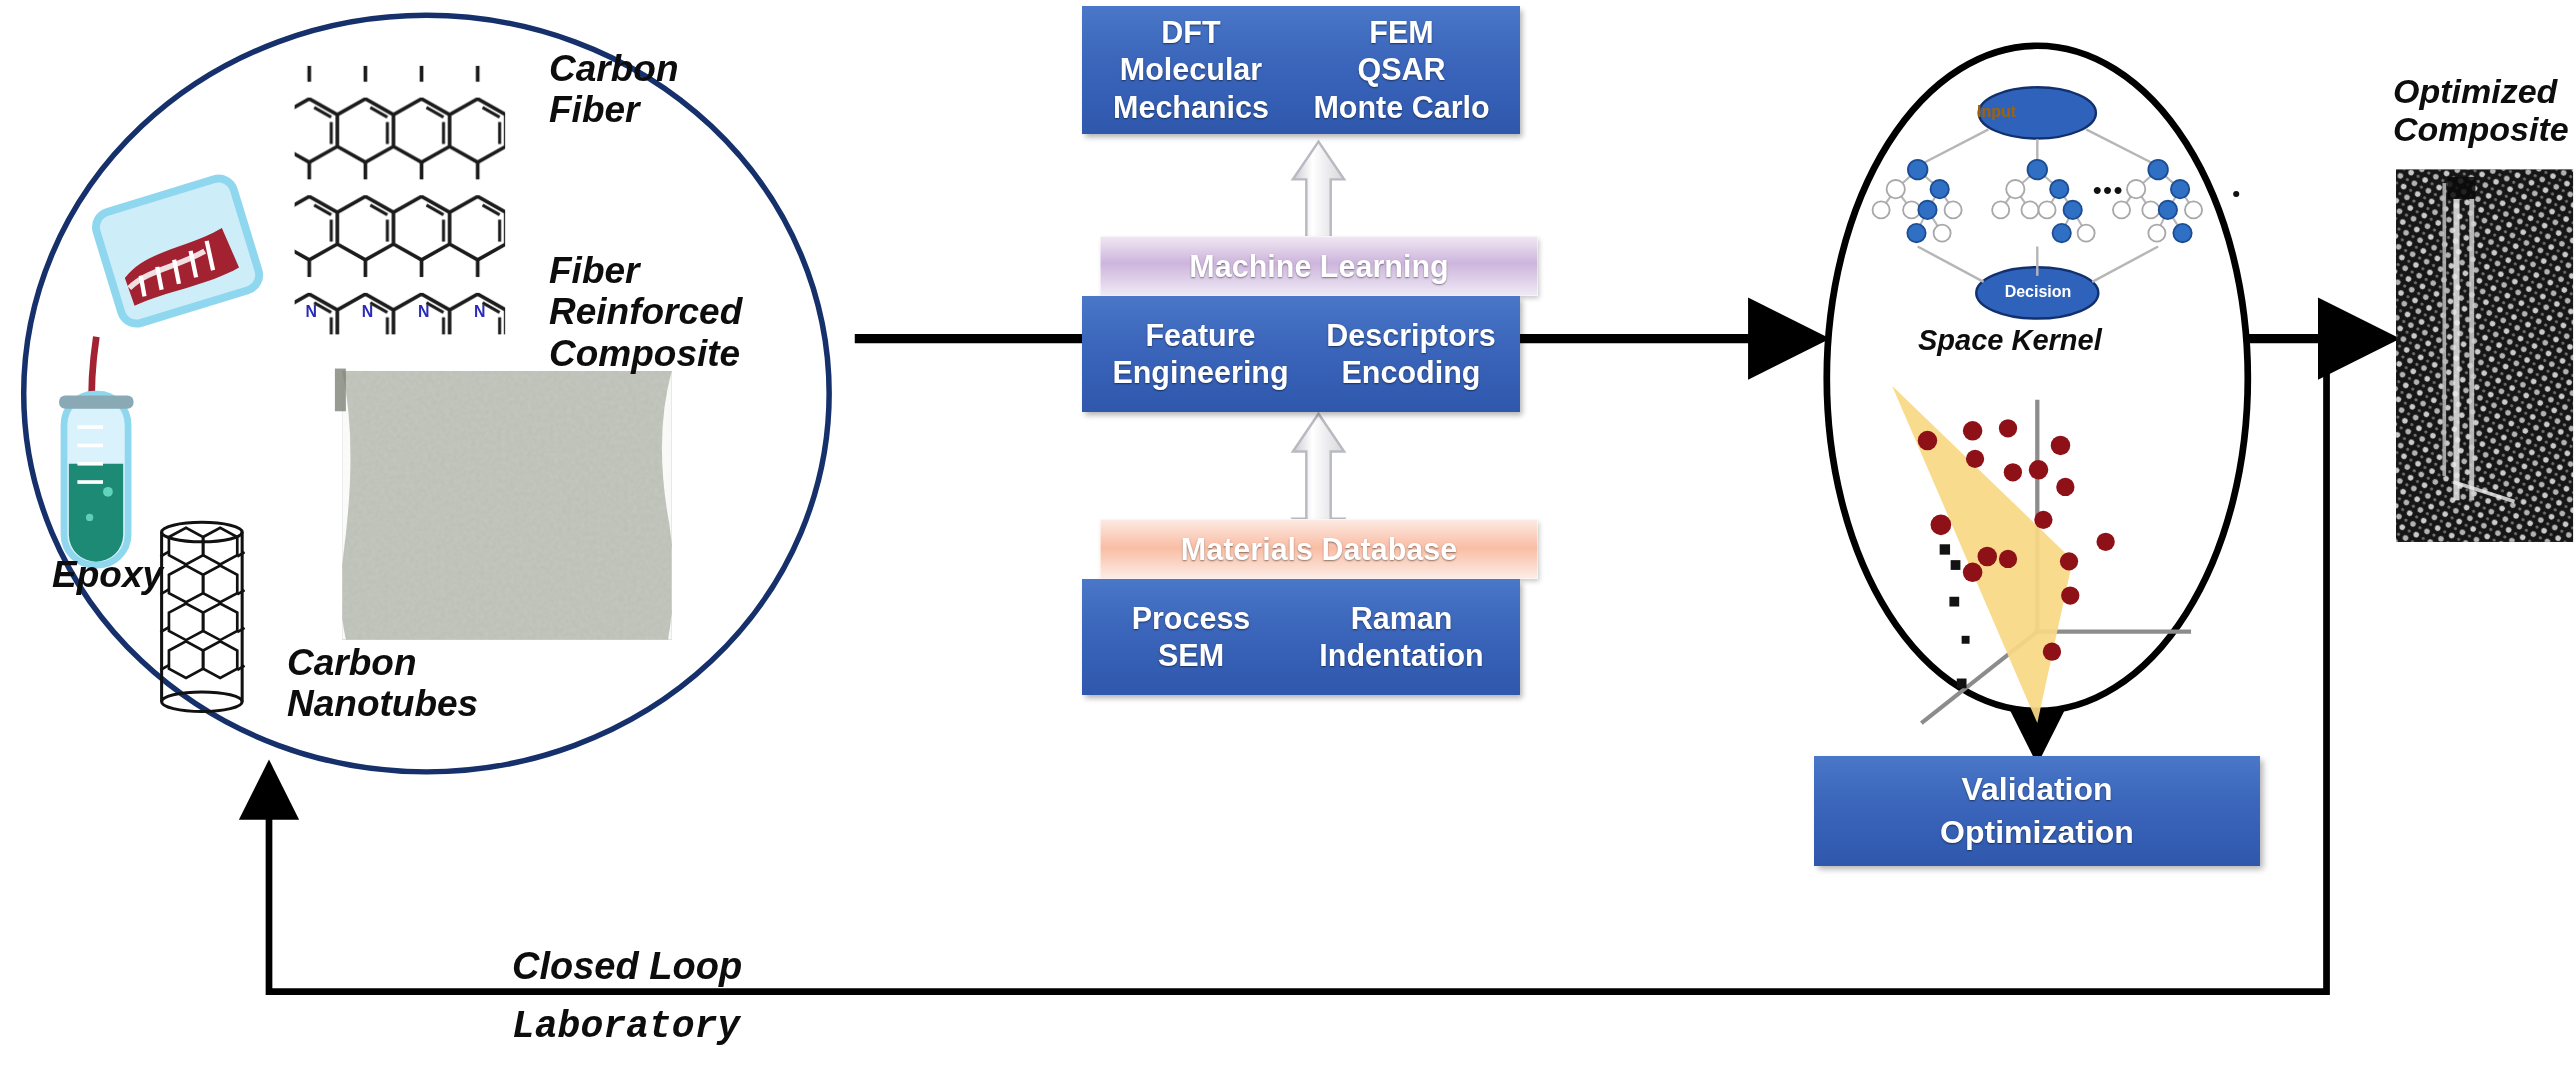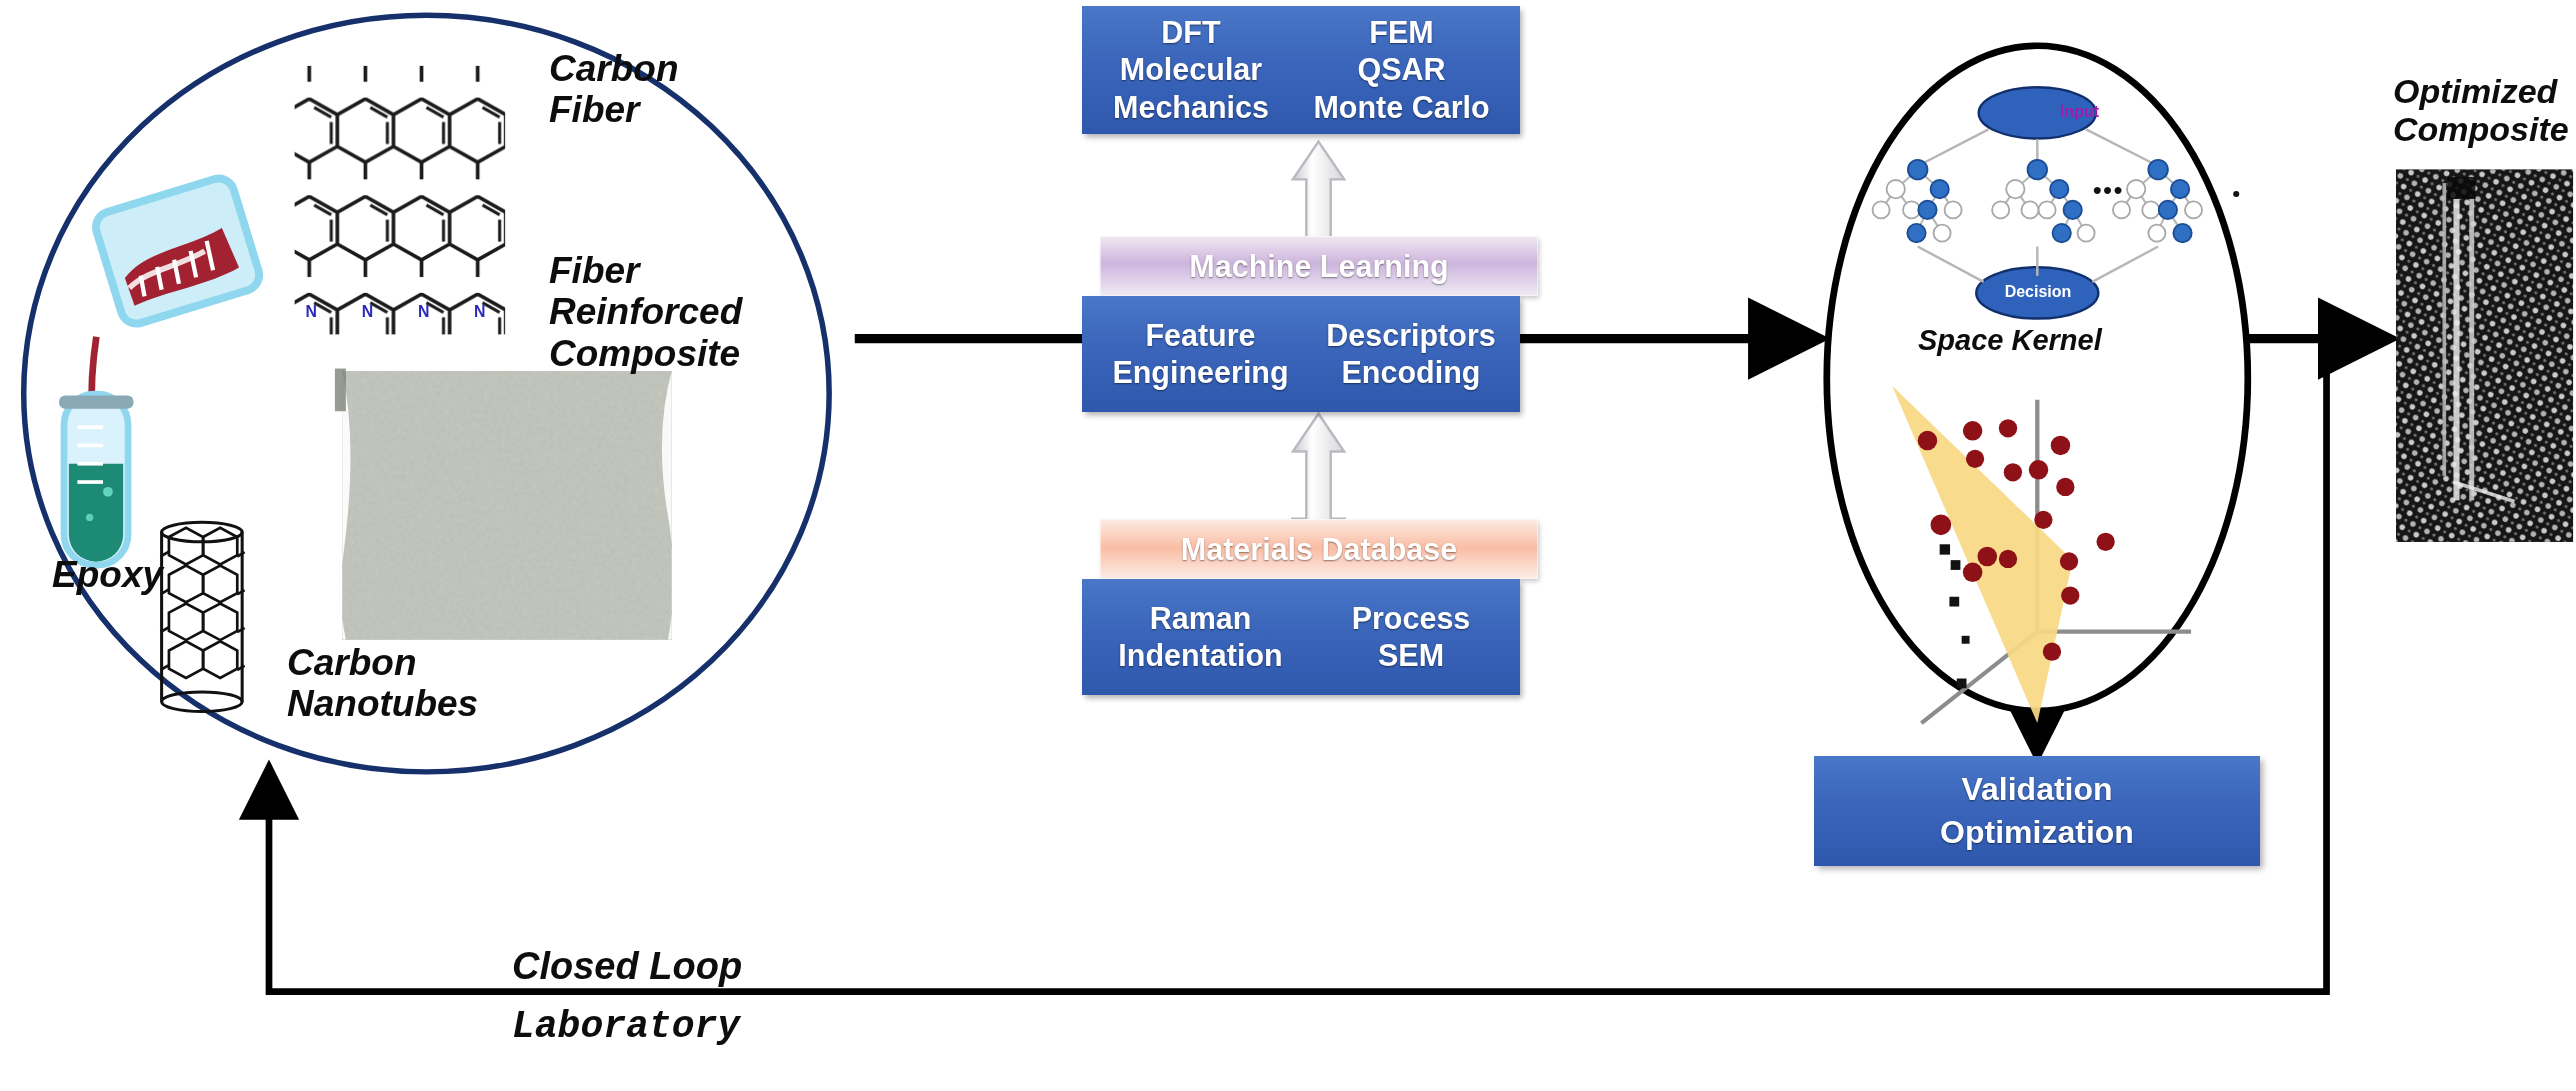--- a/index.html
+++ b/index.html
@@ -345,29 +345,29 @@
         <div class="col" style="width:201px;">Descriptors
 Encoding</div>
       </div>
     </div>
   </div>
 
   <div class="boxgrp" style="left:1082px;top:519px;width:438px;">
     <div class="bxhdr hdr-md" style="height:60px;font-size:30.5px;">Materials Database</div>
     <div class="bxbody" style="height:116px;font-size:30.5px;">
       <div class="cols">
+        <div class="col" style="width:201px;">Process
+SEM</div>
         <div class="col" style="width:220px;">Raman
 Indentation</div>
-        <div class="col" style="width:201px;">Process
-SEM</div>
       </div>
     </div>
   </div>
 
-  <div class="nodrag" style="left:1977px;top:103px;width:122px;text-align:right;color:#a21caf;font-size:16px;font-weight:bold;">Input</div>
+  <div class="nodrag" style="left:1977px;top:103px;width:122px;text-align:left;color:#a16207;font-size:16px;font-weight:bold;">Input</div>
 
   <div class="nodrag" style="left:1977px;top:283px;width:122px;text-align:center;color:#fff;font-size:16px;font-weight:bold;">Decision</div>
 
   <div class="nodrag" style="left:2078px;top:177px;width:61px;text-align:center;color:#111;font-size:24.4px;font-weight:bold;letter-spacing:1.8px;">•••</div>
 
   <div class="lbl" style="left:1918px;top:324px;font-size:29px;">Space Kernel</div>
 
   <div class="solidbox" style="left:1814px;top:756px;width:446px;height:110px;font-size:32px;">Validation
 Optimization</div>
 

